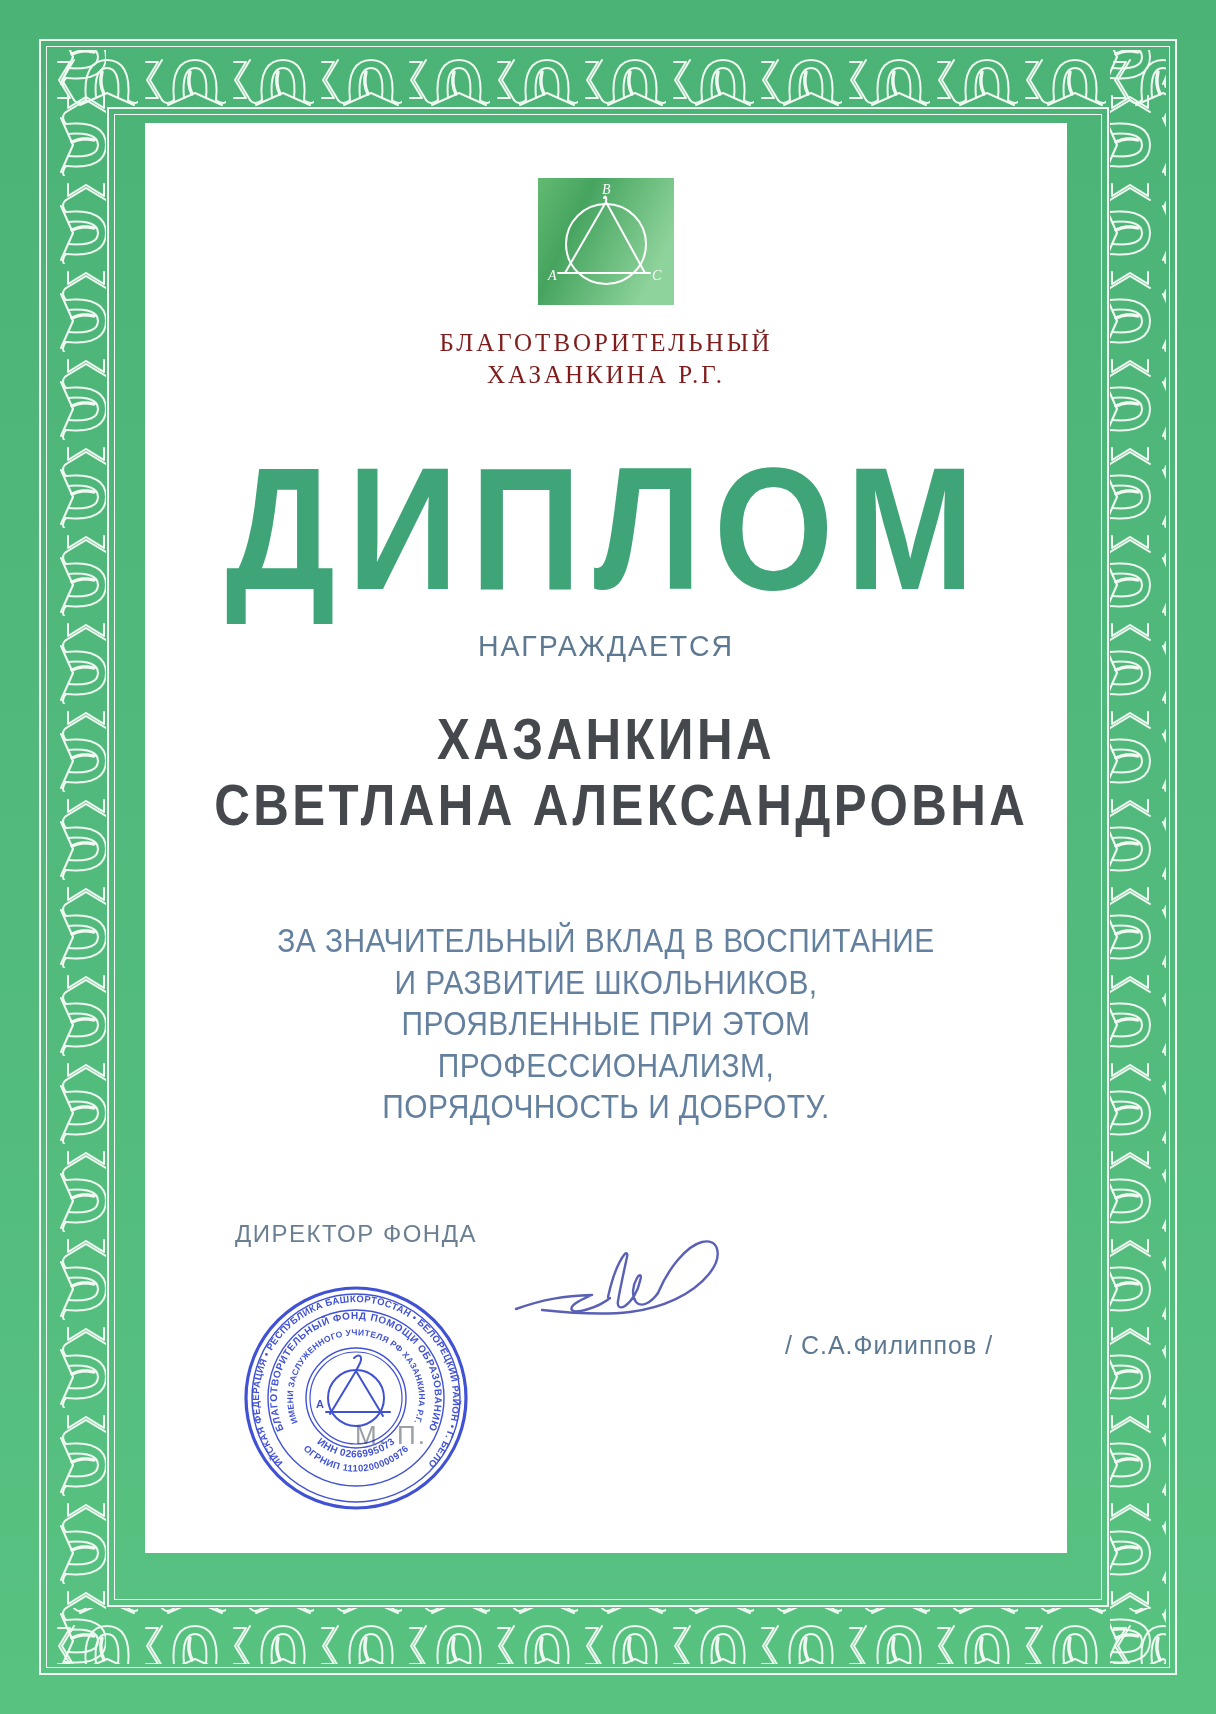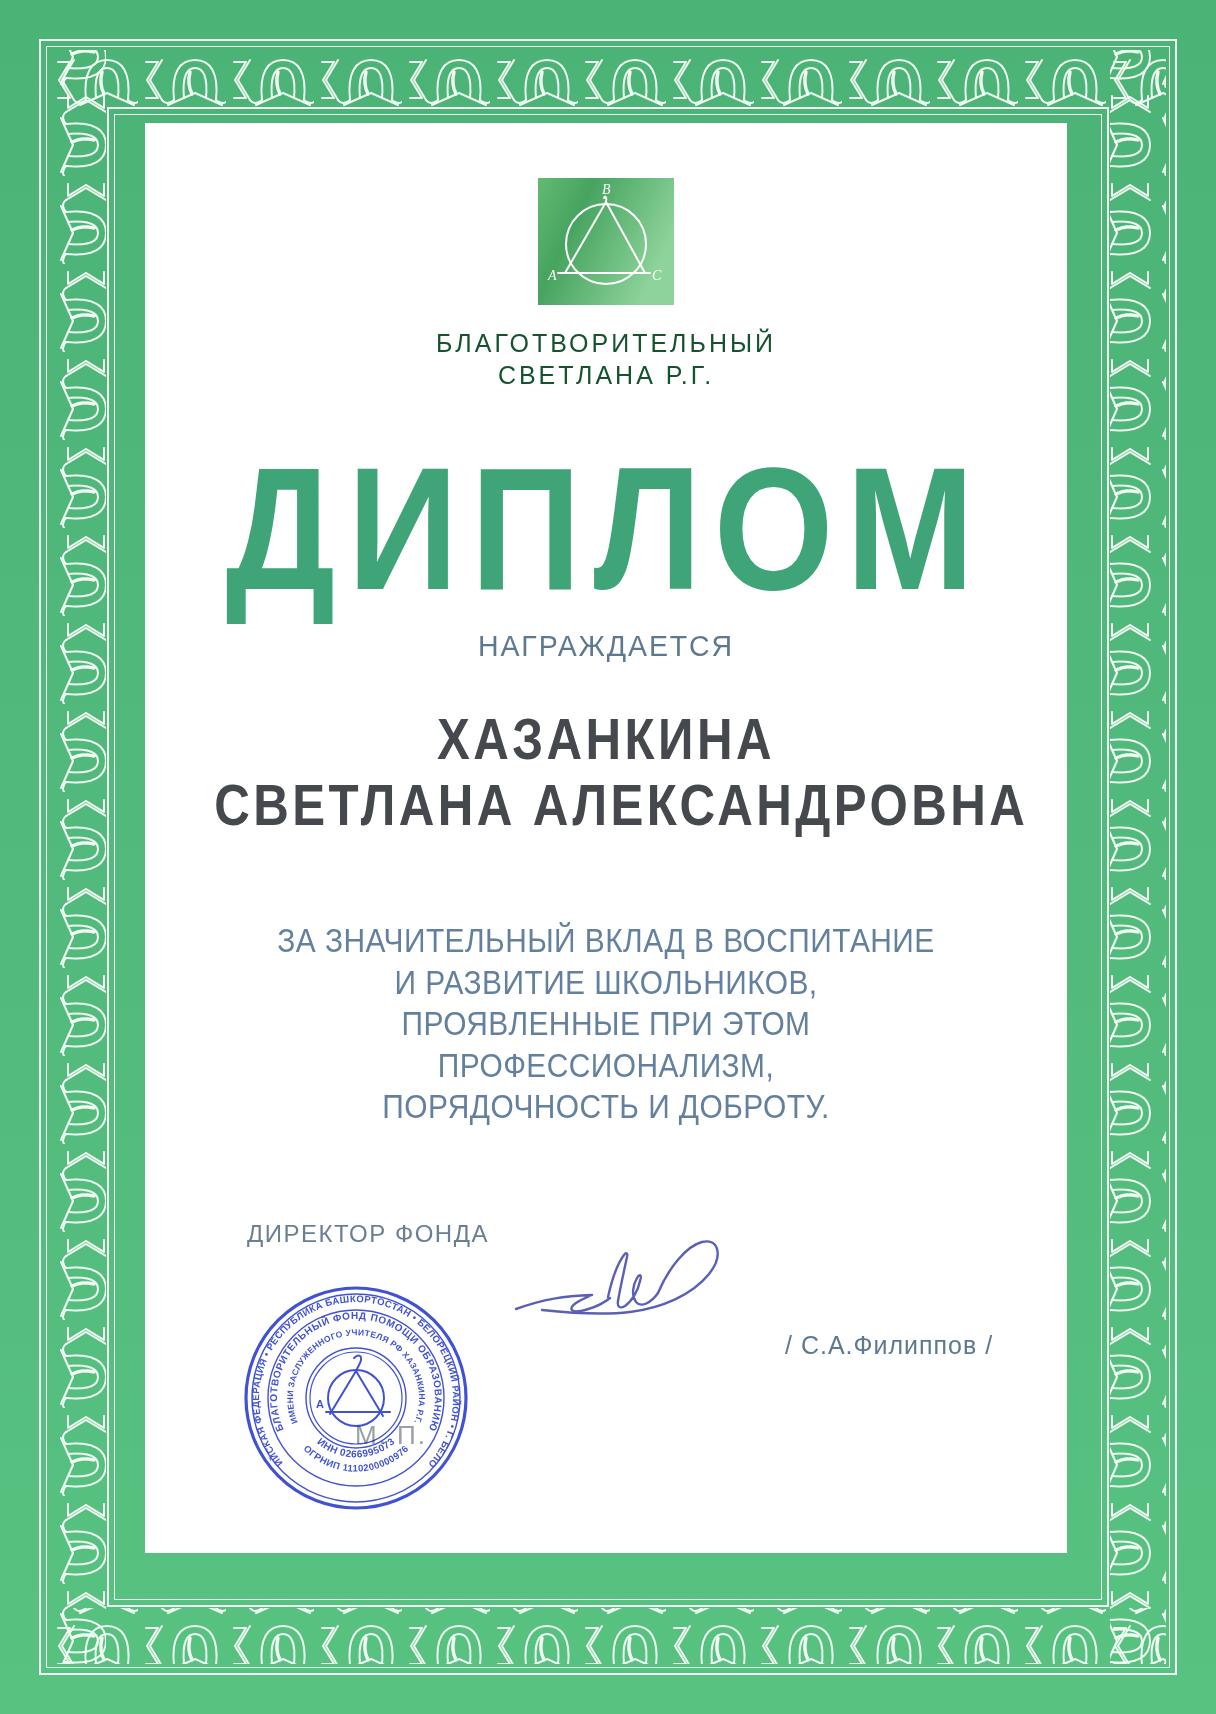--- a/index.html
+++ b/index.html
@@ -11,22 +11,22 @@
   }
   .border-svg{position:absolute;left:0;top:0;z-index:1;}
   .sheet{
     position:absolute;left:145px;top:123px;width:922px;height:1430px;
     background:#ffffff;z-index:2;
   }
   .center-col{position:absolute;left:0;width:100%;text-align:center;}
   .logo-box{position:absolute;left:50%;top:55px;transform:translateX(-50%);width:136px;height:127px;}
   .fund-name{
     top:204px;
-    font-family:Liberation Sans, sans-serif;
-    color:#14532d;font-size:25px;line-height:32px;letter-spacing:3px;font-weight:400;
+    font-family:Liberation Serif, serif;
+    color:#7f1d1d;font-size:25px;line-height:32px;letter-spacing:3px;font-weight:400;
   }
   .diploma-title{
     top:316px;
     color:#3fa578;font-weight:bold;font-size:175px;line-height:180px;letter-spacing:14px;
     transform:scaleX(0.88);transform-origin:50% 0;white-space:nowrap;
   }
   .awarded-label{
     top:506px;
     color:#5d7891;font-size:30px;letter-spacing:2px;
     transform:scaleX(0.95);transform-origin:50% 0;
@@ -36,21 +36,21 @@
     color:#45494d;font-weight:bold;font-size:58px;line-height:66px;letter-spacing:4px;
     transform:scaleX(0.85);transform-origin:50% 0;white-space:nowrap;
   }
   .citation{
     top:797px;
     color:#64809f;font-size:34px;line-height:41.5px;letter-spacing:0.5px;
     transform:scaleX(0.88);transform-origin:50% 0;
   }
   .role-label{
     position:absolute;left:90px;top:1097px;
-    color:#6a7f92;font-size:24px;letter-spacing:1.5px;white-space:nowrap;z-index:3;margin-left:12px;
+    color:#6a7f92;font-size:24px;letter-spacing:1.5px;white-space:nowrap;z-index:3;
   }
   .signatory-label{
     position:absolute;left:640px;top:1172px;
     color:#5d7891;font-size:25px;letter-spacing:1px;white-space:nowrap;z-index:3;margin-top:36px;
   }
   .seal-mark{
     position:absolute;left:210px;top:1297px;
     color:#9aa0a5;font-size:26px;letter-spacing:2px;z-index:3;
   }
   .signature-svg{position:absolute;left:365px;top:1110px;z-index:6;}
@@ -115,21 +115,21 @@
       <g fill="#ffffff" font-family="'Liberation Serif',serif" font-style="italic" font-size="14">
         <text x="64" y="16">B</text>
         <text x="10" y="102">A</text>
         <text x="114" y="102">C</text>
       </g>
     </svg>
   </div>
 
   <div class="center-col fund-name">
     <div>БЛАГОТВОРИТЕЛЬНЫЙ</div>
-    <div>СВЕТЛАНА Р.Г.</div>
+    <div>ХАЗАНКИНА Р.Г.</div>
   </div>
 
   <div class="center-col diploma-title">ДИПЛОМ</div>
 
   <div class="center-col awarded-label">НАГРАЖДАЕТСЯ</div>
 
   <div class="center-col recipient">
     <div>ХАЗАНКИНА</div>
     <div>СВЕТЛАНА АЛЕКСАНДРОВНА</div>
   </div>

